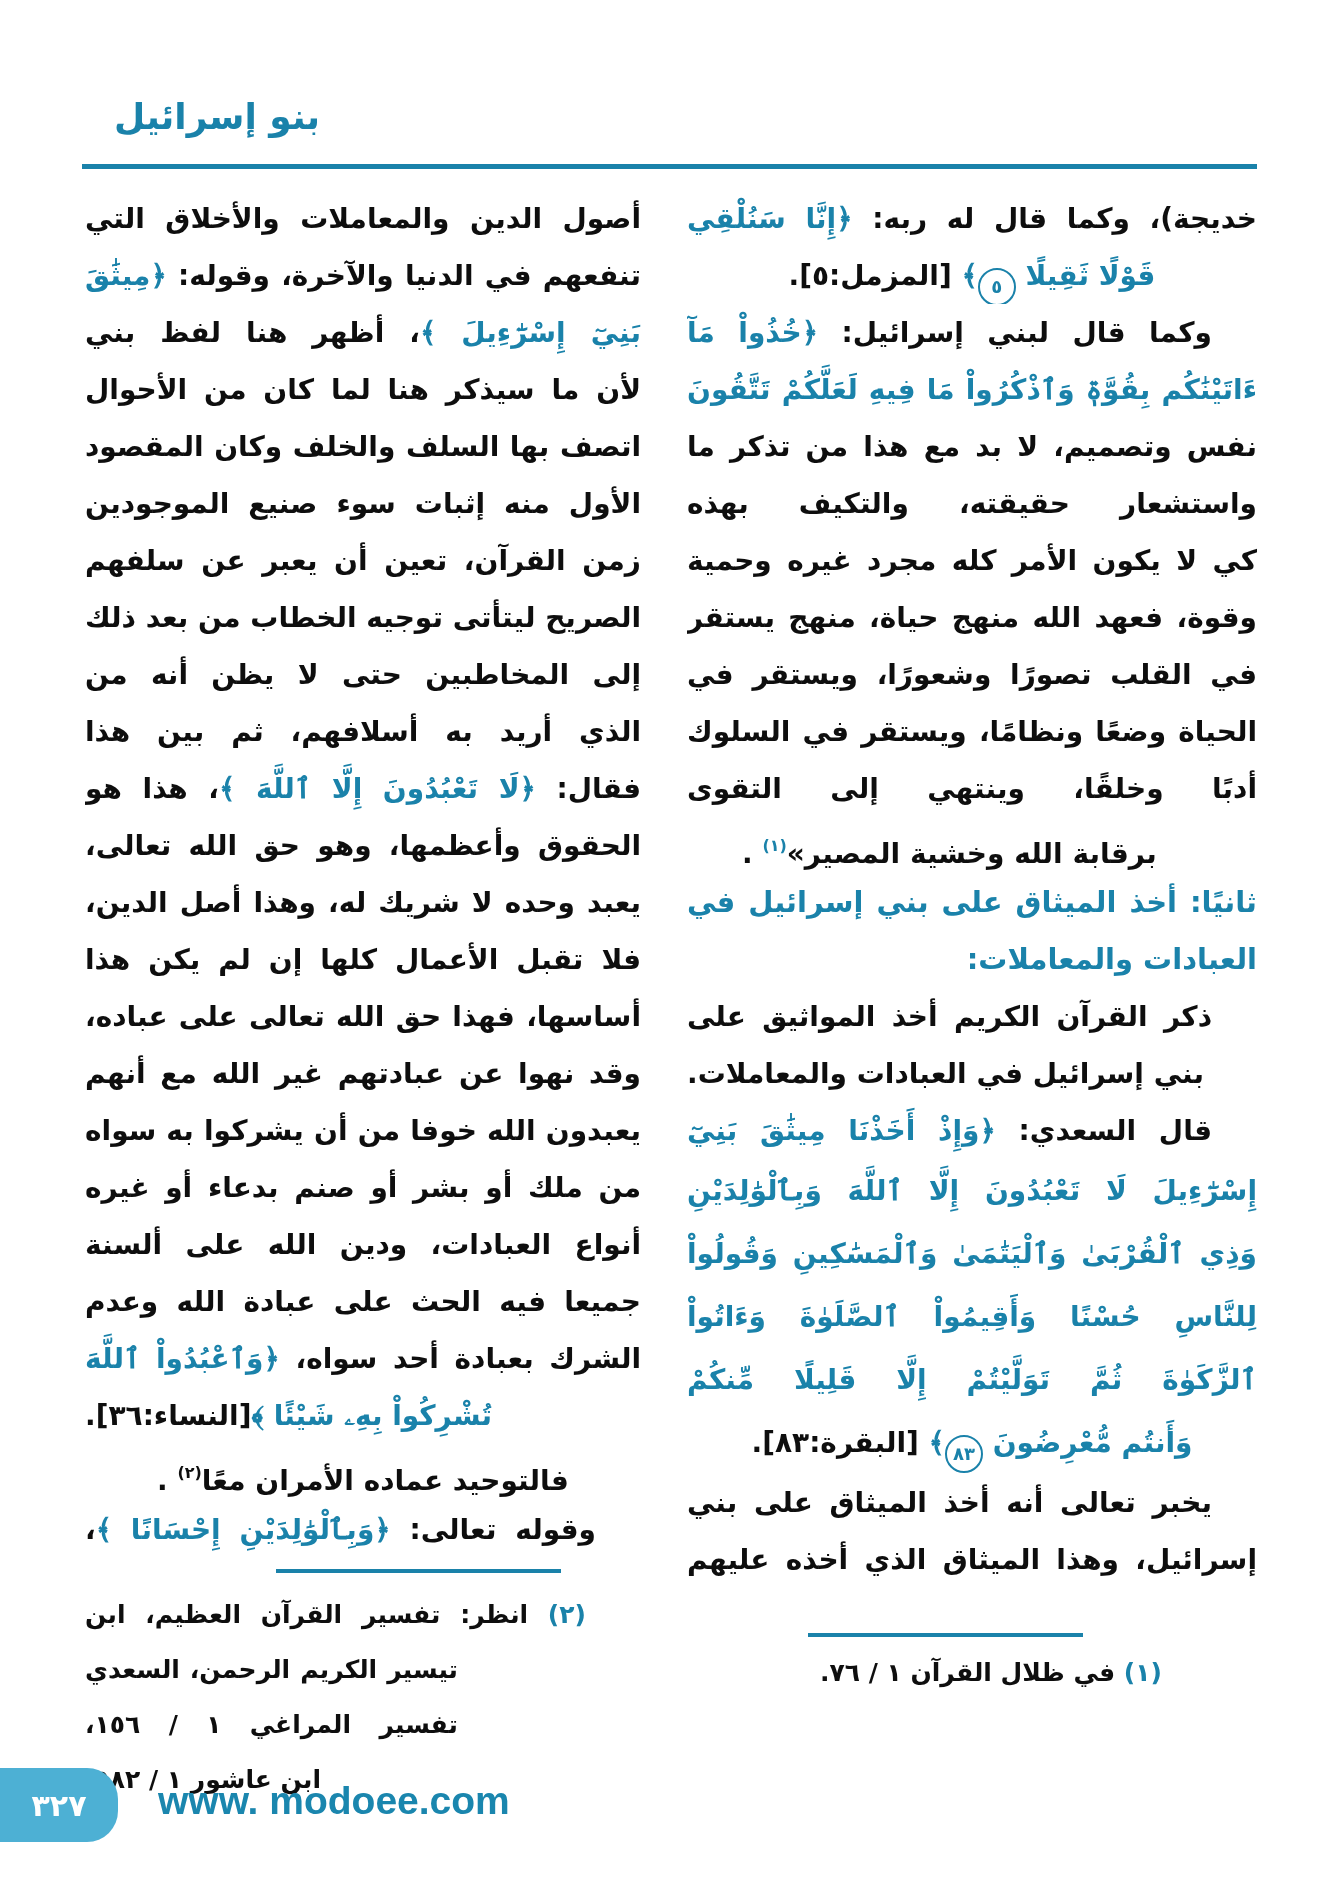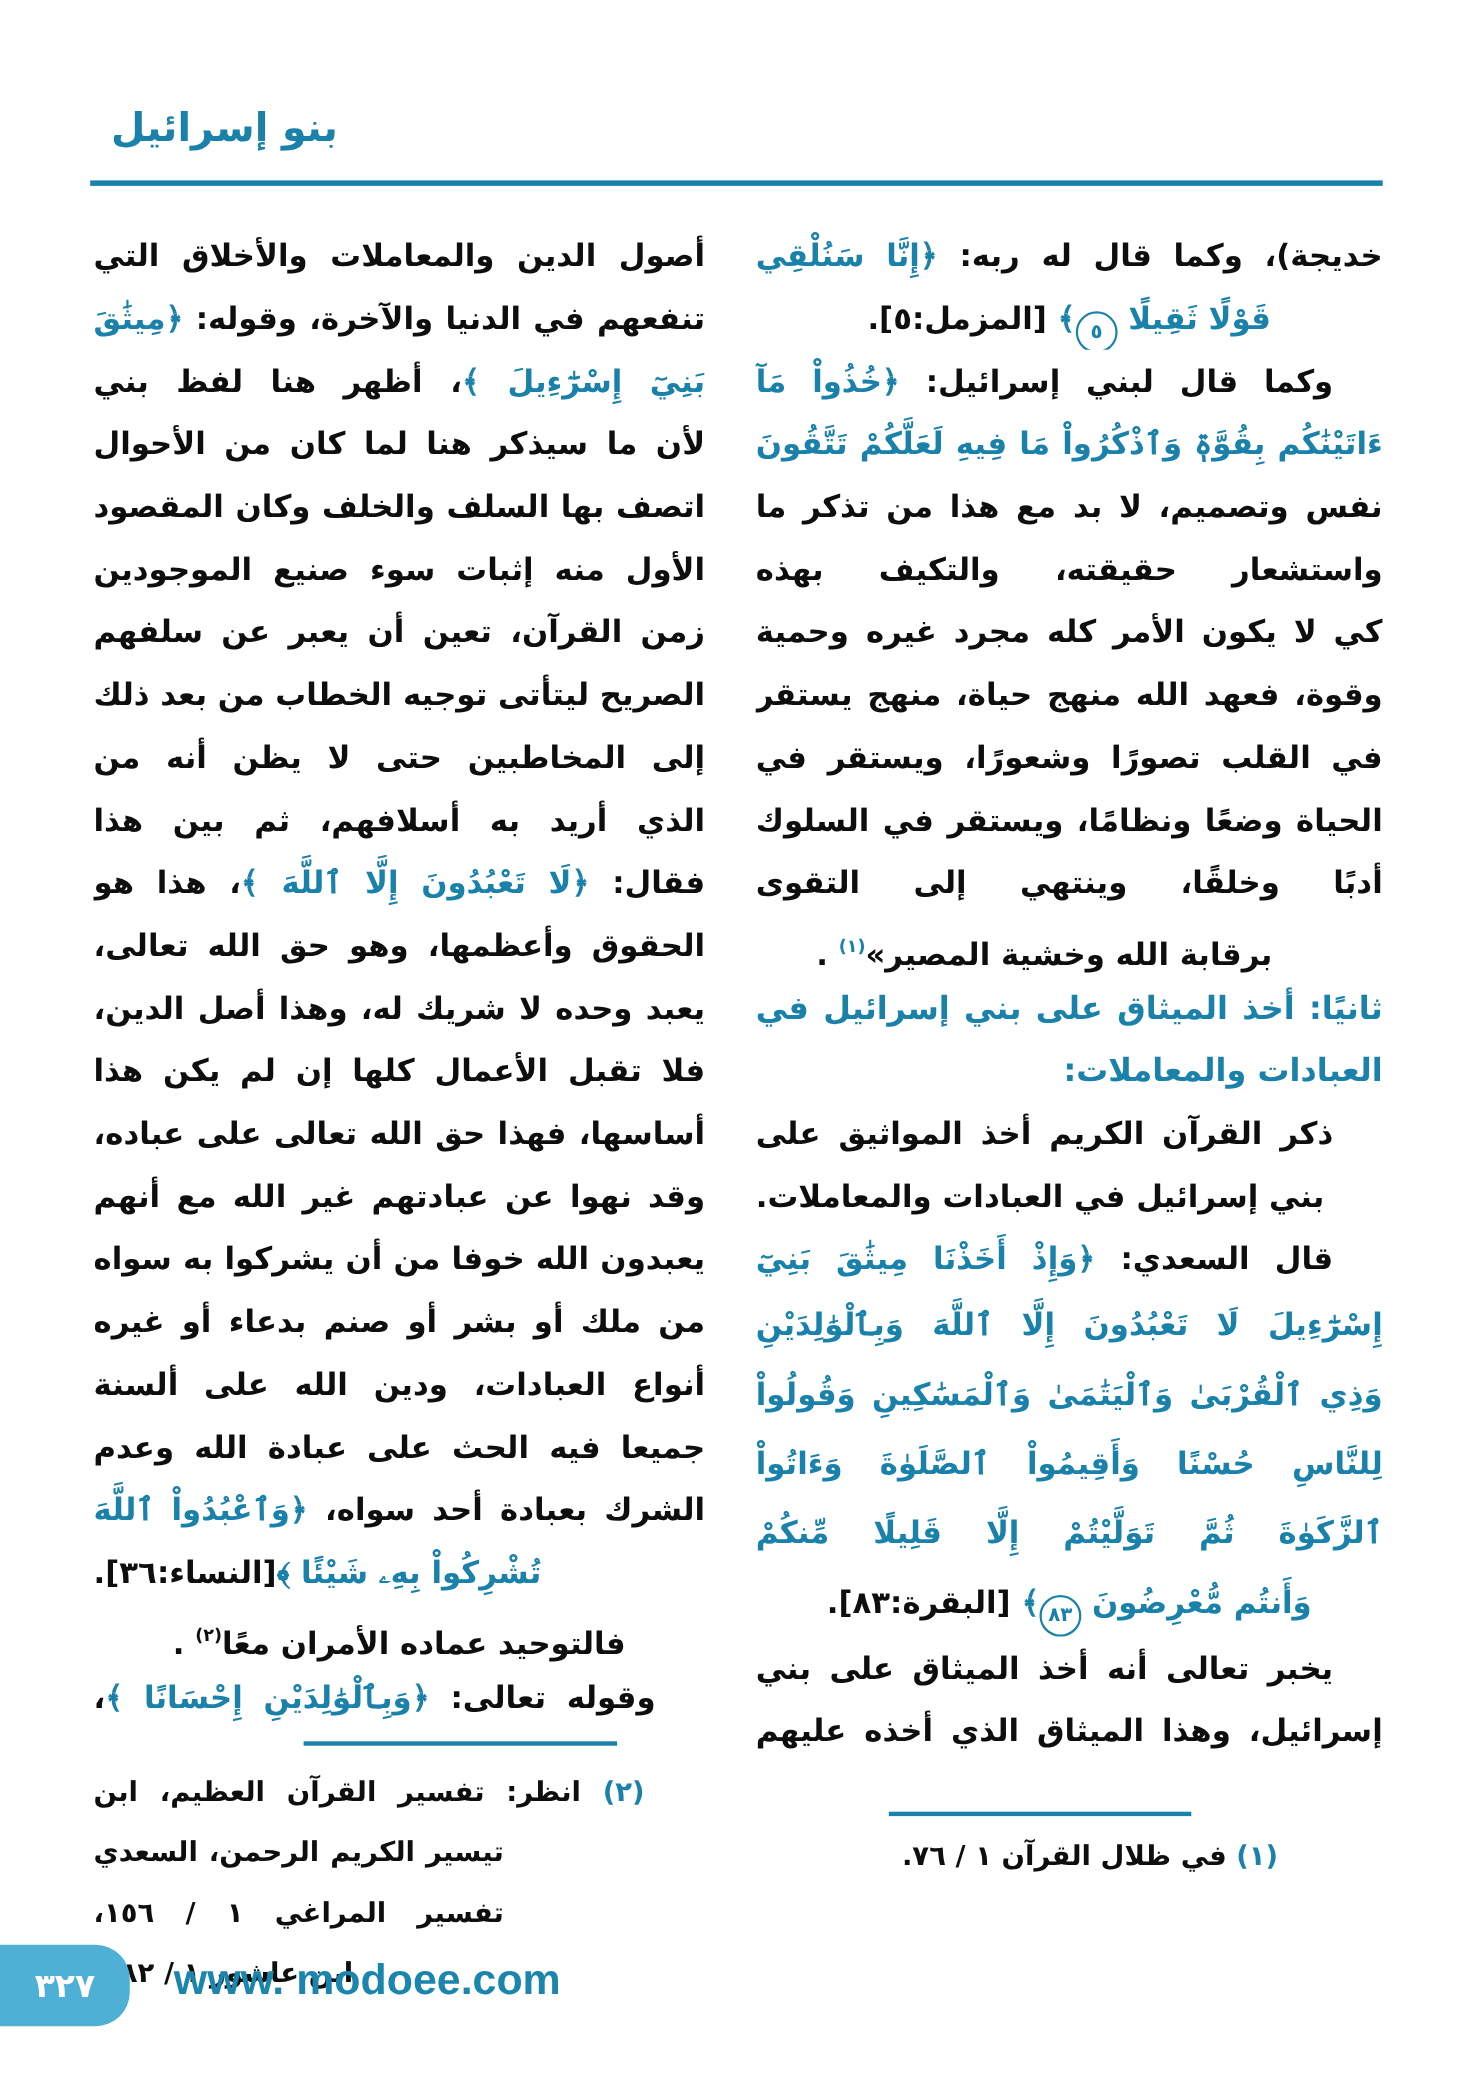--- a/index.html
+++ b/index.html
@@ -12,33 +12,33 @@
   .page{
     position:relative;
     width:1339px;height:1890px;
     background:#ffffff;
     direction:rtl;
     font-family:"DejaVu Sans",sans-serif;
     overflow:hidden;
   }
   
   .header-title{
-    position:absolute;top:96px;left:101px;
+    position:absolute;top:96px;left:114px;
     color:var(--teal);
     font-size:36px;font-weight:700;
     letter-spacing:-1px;
     white-space:nowrap;
   }
   .header-rule{
     position:absolute;top:164px;left:82px;
     width:1175px;height:5px;
     background:var(--teal);
   }
   
-  .col{position:absolute;top:204px;}
+  .col{position:absolute;top:190px;}
   .col-right{right:82px;width:570px;}
   .col-left{left:85px;width:556px;}
   .line{
     height:57px;line-height:57px;
     font-size:28px;font-weight:700;color:var(--ink);
     overflow:hidden;
   }
   .line.tall{height:63px;line-height:63px;}
   .line.j{text-align:justify;text-align-last:justify;}
   .line.r{text-align:right;text-align-last:right;}

